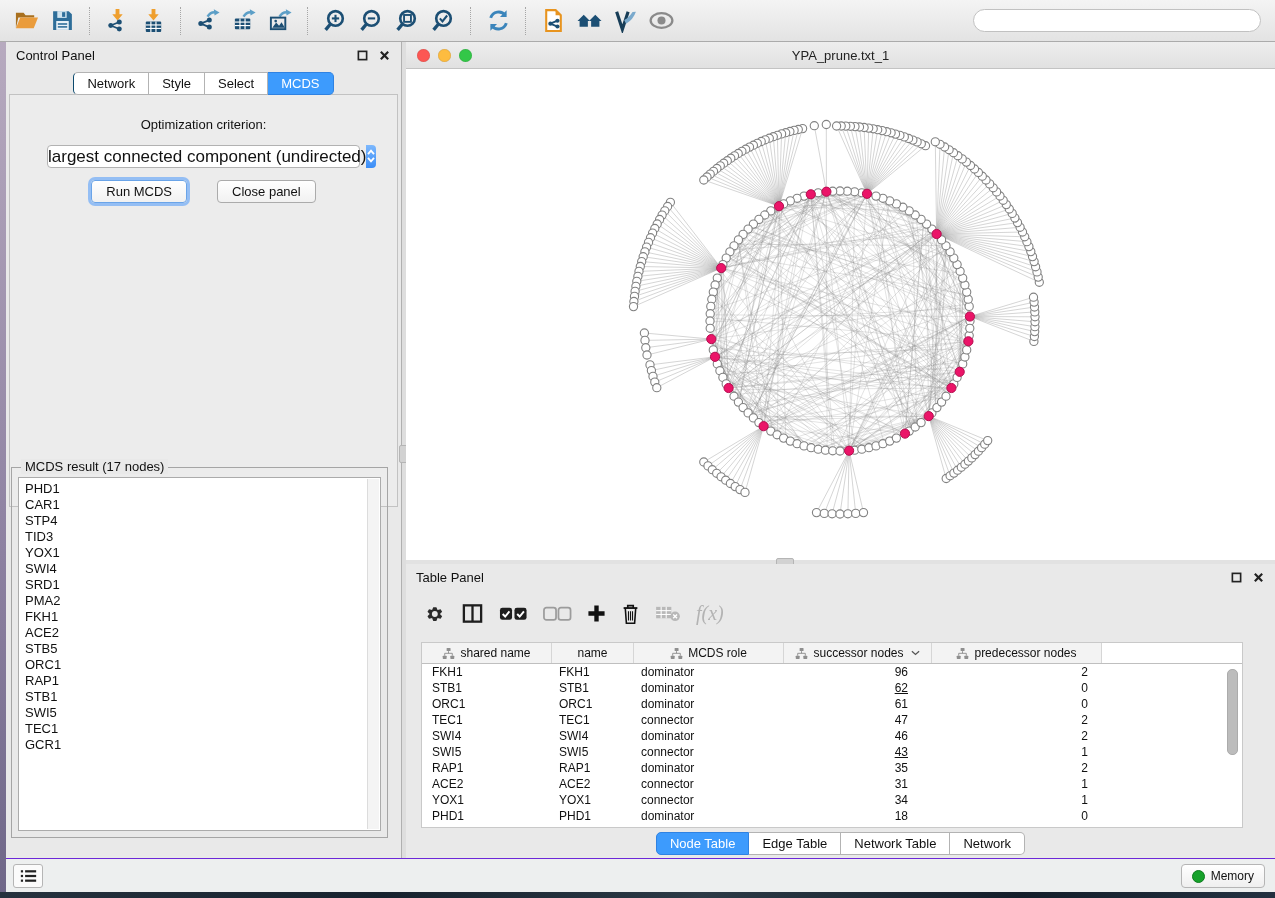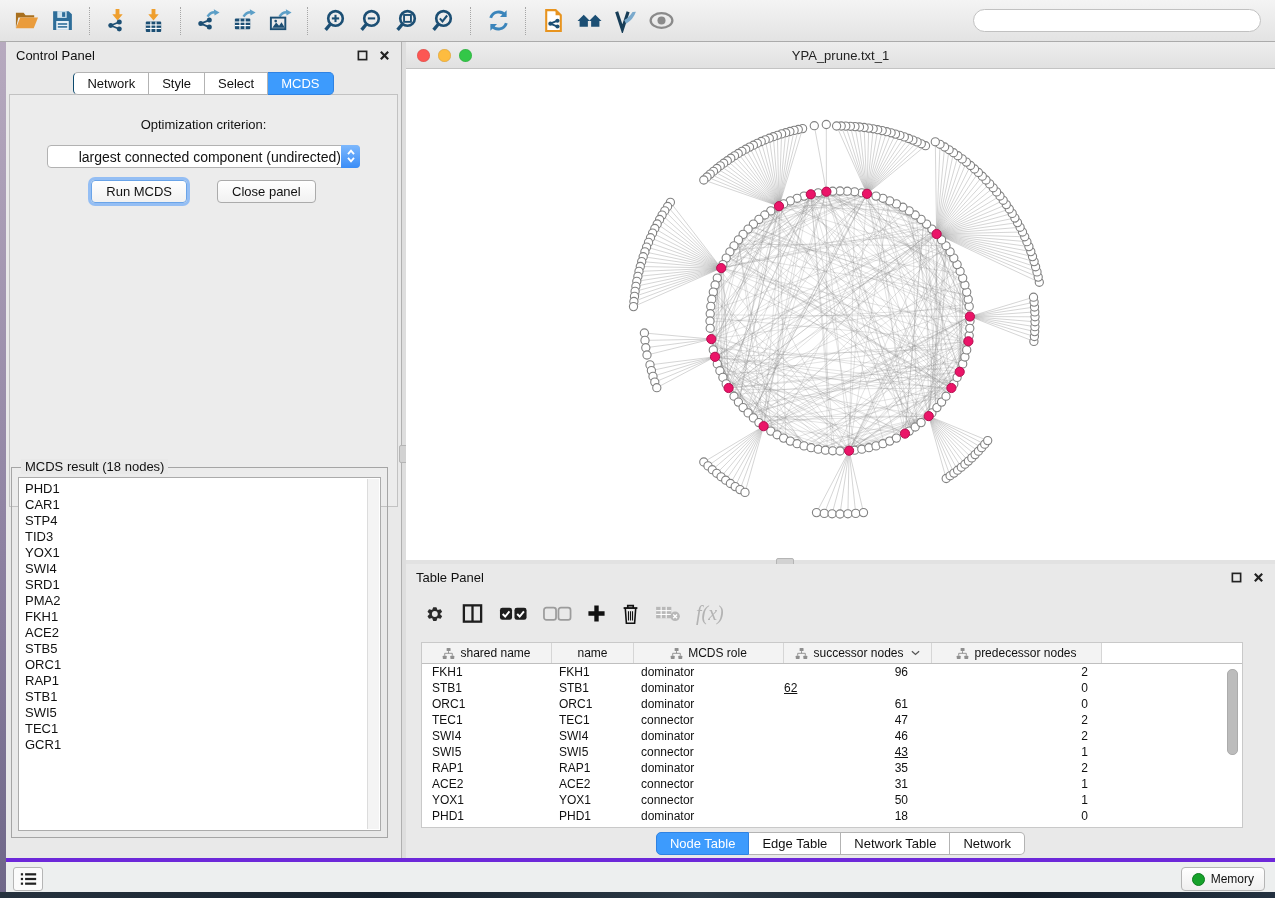--- a/index.html
+++ b/index.html
@@ -39,21 +39,21 @@
 
   
   .cpanel{position:absolute;left:6px;top:42px;width:396px;height:816px;box-sizing:border-box;
     background:#e9e9e9;border-right:1px solid #b0b0b0}
   .cp-tabs{position:absolute;left:0;right:0;top:30px;z-index:2}
   .cbox{position:absolute;left:3px;top:52px;width:389px;height:413px;box-sizing:border-box;
     background:#ececec;border:1px solid #c2c2c2;text-align:center}
   .optlabel{margin-top:22px;font-size:13px}
   .dropdown{margin:13px auto 0;width:313px;height:23px;box-sizing:border-box;background:#fff;
     border:1px solid #b2b2b2;border-radius:4px;display:flex;align-items:center;position:relative}
-  .dropdown .dval{font-size:14px;flex:1;text-align:right;white-space:nowrap}
+  .dropdown .dval{font-size:17px;flex:1;text-align:center;white-space:nowrap}
   .stepper{width:19px;height:23px;margin:-1px -1px 0 0;border-radius:0 4px 4px 0;
     background:linear-gradient(#7db8fd,#3a8df7);display:flex;align-items:center;justify-content:center}
   .stepper svg{width:10px;height:16px}
   .btnrow{margin-top:12px;display:flex;justify-content:center;gap:30px}
   .pushbtn{font-size:13px;padding:3px 14px;background:linear-gradient(#fff,#f1f1f1);
     border:1px solid #ababab;border-radius:4px;cursor:default}
   .pushbtn.focused{box-shadow:0 0 0 3px rgba(90,160,250,.6);border-color:#6aa4e8}
   .fieldset{position:absolute;left:5px;top:425px;width:377px;height:371px;box-sizing:border-box;
     border:1px solid #a5a5a5}
   .legend{position:absolute;top:-9px;left:9px;background:#e9e9e9;padding:0 4px;font-size:13px}
@@ -89,21 +89,21 @@
     border-right:1px solid #d6d6d6;font-size:12px;box-sizing:border-box;white-space:nowrap}
   .hc svg.attr{width:13px;height:13px}
   .hc svg.sort{width:9px;height:6px;margin-left:2px}
   .tr{display:flex;height:16px;align-items:center;font-size:12px}
   .td{box-sizing:border-box;white-space:nowrap;overflow:hidden}
   .vthumb{position:absolute;right:4px;top:26px;width:9px;height:84px;background:#bcbcbc;border:1px solid #ababab;border-radius:5px}
   .tp-tabs{position:absolute;left:0;right:0;top:268px}
 
   
   .statusbar{position:absolute;left:6px;top:858px;width:1269px;height:34px;box-sizing:border-box;
-    background:#edefef;border-top:4px solid #6d28d9}
+    background:#edefef;border-top:1px solid #6d28d9}
   .listbtn{position:absolute;left:7px;top:5px;width:30px;height:24px;box-sizing:border-box;
     background:#fbfbfb;border:1px solid #b5b5b5;border-radius:3px;display:flex;align-items:center;justify-content:center}
   .membtn{position:absolute;right:10px;top:5px;height:24px;box-sizing:border-box;padding:0 10px;
     background:linear-gradient(#fff,#efefef);border:1px solid #b5b5b5;border-radius:4px;
     display:flex;align-items:center;gap:6px;font-size:12px}
   .memdot{width:11px;height:11px;border-radius:50%;background:#17a22b;border:1px solid #0d7c1e}
 </style>
 </head>
 <body>
 
@@ -313,21 +313,21 @@
             <path d="M2 9.8l3 3.6 3-3.6" fill="none" stroke="#fff" stroke-width="1.8"></path>
           </svg>
       </span>
     </div>
     <div class="btnrow">
       <span class="pushbtn focused">Run MCDS</span>
       <span class="pushbtn">Close panel</span>
     </div>
   </div>
   <div class="fieldset">
-    <span class="legend">MCDS result (18 nodes)</span>
+    <span class="legend">MCDS result (17 nodes)</span>
     <div class="mcdslist">
       <div class="itemwrap" id="mcds-items">
           <div>PHD1</div>
           <div>CAR1</div>
           <div>STP4</div>
           <div>TID3</div>
           <div>YOX1</div>
           <div>SWI4</div>
           <div>SRD1</div>
           <div>PMA2</div>
@@ -1299,21 +1299,21 @@
           <div class="td" style="width: 130px; padding-left: 10px;">FKH1</div>
           <div class="td" style="width: 82px; padding-left: 7px;">FKH1</div>
           <div class="td" style="width: 150px; padding-left: 7px;">dominator</div>
           <div class="td" style="width: 148px; text-align: right; padding-right: 24px;">96</div>
           <div class="td" style="width: 170px; text-align: right; padding-right: 14px;">2</div>
         </div>
         <div class="tr">
           <div class="td" style="width: 130px; padding-left: 10px;">STB1</div>
           <div class="td" style="width: 82px; padding-left: 7px;">STB1</div>
           <div class="td" style="width: 150px; padding-left: 7px;">dominator</div>
-          <div class="td" style="width: 148px; padding-right: 24px; text-decoration: underline;">62</div>
+          <div class="td" style="width: 148px; text-align: right; padding-right: 24px; text-decoration: underline;">62</div>
           <div class="td" style="width: 170px; text-align: right; padding-right: 14px;">0</div>
         </div>
         <div class="tr">
           <div class="td" style="width: 130px; padding-left: 10px;">ORC1</div>
           <div class="td" style="width: 82px; padding-left: 7px;">ORC1</div>
           <div class="td" style="width: 150px; padding-left: 7px;">dominator</div>
           <div class="td" style="width: 148px; text-align: right; padding-right: 24px;">61</div>
           <div class="td" style="width: 170px; text-align: right; padding-right: 14px;">0</div>
         </div>
         <div class="tr">
@@ -1348,21 +1348,21 @@
           <div class="td" style="width: 130px; padding-left: 10px;">ACE2</div>
           <div class="td" style="width: 82px; padding-left: 7px;">ACE2</div>
           <div class="td" style="width: 150px; padding-left: 7px;">connector</div>
           <div class="td" style="width: 148px; text-align: right; padding-right: 24px;">31</div>
           <div class="td" style="width: 170px; text-align: right; padding-right: 14px;">1</div>
         </div>
         <div class="tr">
           <div class="td" style="width: 130px; padding-left: 10px;">YOX1</div>
           <div class="td" style="width: 82px; padding-left: 7px;">YOX1</div>
           <div class="td" style="width: 150px; padding-left: 7px;">connector</div>
-          <div class="td" style="width: 148px; text-align: right; padding-right: 24px;">50</div>
+          <div class="td" style="width: 148px; text-align: right; padding-right: 24px;">34</div>
           <div class="td" style="width: 170px; text-align: right; padding-right: 14px;">1</div>
         </div>
         <div class="tr">
           <div class="td" style="width: 130px; padding-left: 10px;">PHD1</div>
           <div class="td" style="width: 82px; padding-left: 7px;">PHD1</div>
           <div class="td" style="width: 150px; padding-left: 7px;">dominator</div>
           <div class="td" style="width: 148px; text-align: right; padding-right: 24px;">18</div>
           <div class="td" style="width: 170px; text-align: right; padding-right: 14px;">0</div>
         </div>
       </div>

